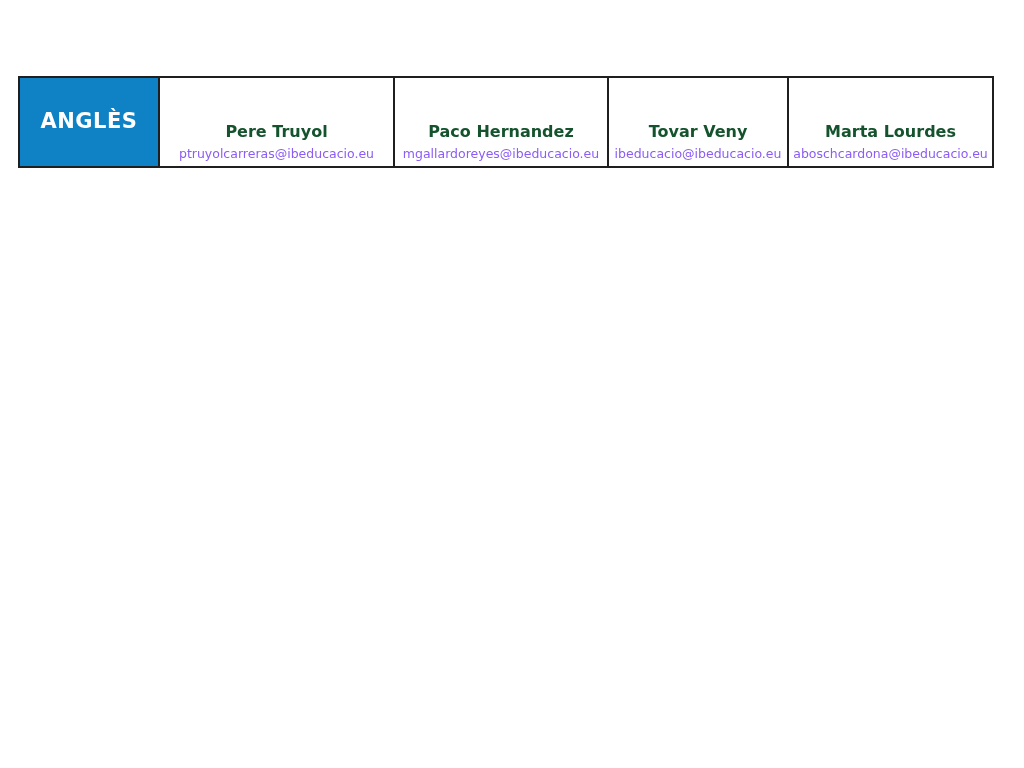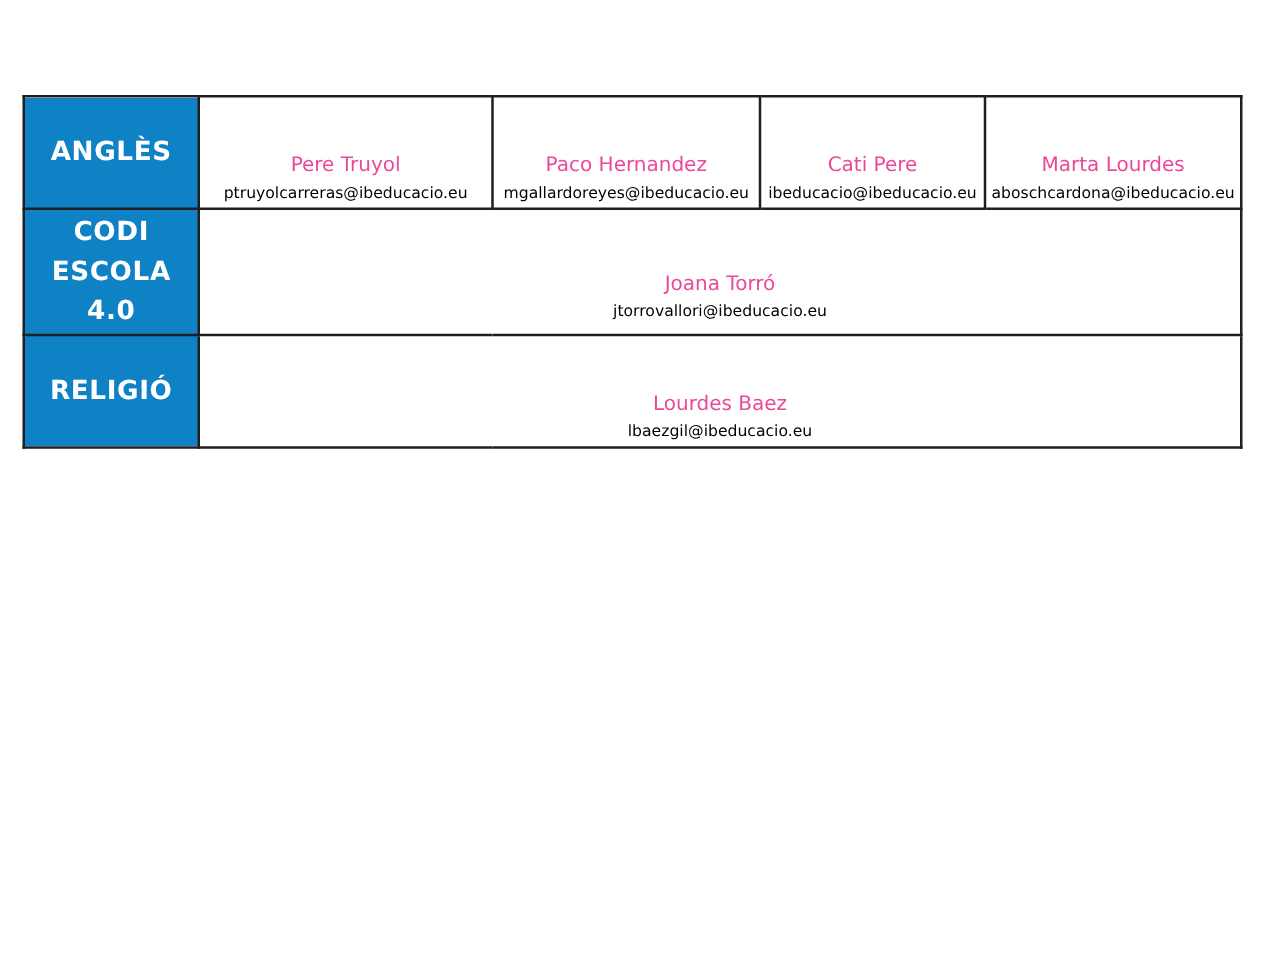--- a/index.html
+++ b/index.html
@@ -30,29 +30,29 @@
     background: #0F82C6;
     color: #ffffff;
     font-weight: bold;
     font-size: 21px;
     letter-spacing: 0.5px;
     line-height: 1.5;
     padding: 2px 4px;
   }
   td.person { background: #ffffff; padding: 4px 4px; }
   .pname {
-    color: #ec4899;
-    font-weight: normal;
+    color: #14532d;
+    font-weight: bold;
     font-size: 16px;
     line-height: 1.3;
     white-space: nowrap;
     margin-top: 40px;
   }
   .pemail {
-    color: #000000;
+    color: #8b5cf6;
     font-size: 12.5px;
     line-height: 1.4;
     margin-top: 2px;
     white-space: nowrap;
   }
   
   tr.r0 { height: 64px; }
   tr.r1 { height: 63px; }
   tr.r2 { height: 62px; }
   tr.r3 { height: 80px; }
@@ -76,41 +76,27 @@
       <th class="rowhead">ANGLÈS</th>
       <td class="person">
         <div class="pname">Pere Truyol</div>
         <div class="pemail">ptruyolcarreras@ibeducacio.eu</div>
       </td>
       <td class="person">
         <div class="pname">Paco Hernandez</div>
         <div class="pemail">mgallardoreyes@ibeducacio.eu</div>
       </td>
       <td class="person">
-        <div class="pname">Cati Pere</div>
+        <div class="pname">Tovar Veny</div>
         <div class="pemail">ibeducacio@ibeducacio.eu</div>
       </td>
       <td class="person">
         <div class="pname">Marta Lourdes</div>
         <div class="pemail">aboschcardona@ibeducacio.eu</div>
       </td>
     </tr>
 
 
 
-    <tr class="r3">
-      <th class="rowhead">CODI ESCOLA 4.0</th>
-      <td class="person" colspan="4">
-        <div class="pname">Joana Torró</div>
-        <div class="pemail">jtorrovallori@ibeducacio.eu</div>
-      </td>
-    </tr>
 
-    <tr class="r4">
-      <th class="rowhead">RELIGIÓ</th>
-      <td class="person" colspan="4">
-        <div class="pname">Lourdes Baez</div>
-        <div class="pemail">lbaezgil@ibeducacio.eu</div>
-      </td>
-    </tr>
   </tbody>
     </table>
 </div>
 
 </body></html>

